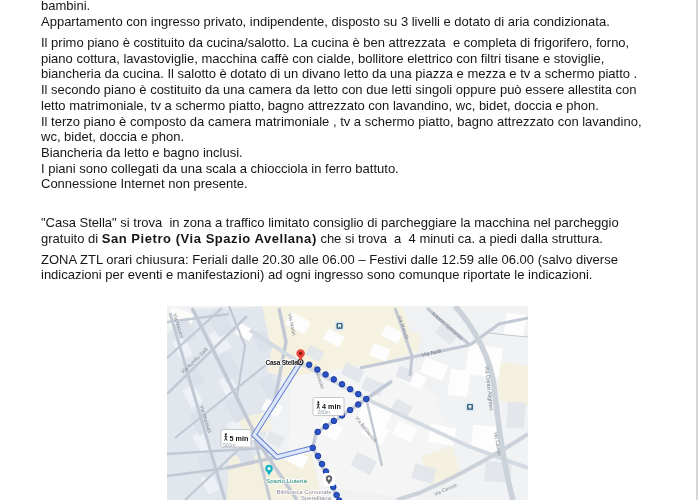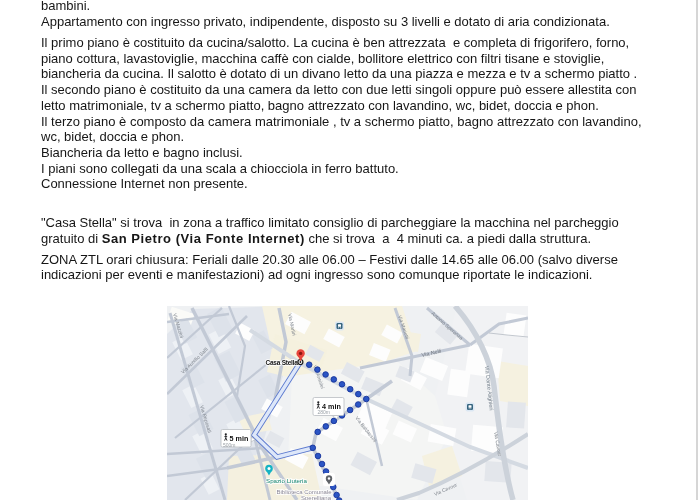--- a/index.html
+++ b/index.html
@@ -20,23 +20,23 @@
 biancheria da cucina. Il salotto è dotato di un divano letto da una piazza e mezza e tv a schermo piatto .
 Il secondo piano è costituito da una camera da letto con due letti singoli oppure può essere allestita con
 letto matrimoniale, tv a schermo piatto, bagno attrezzato con lavandino, wc, bidet, doccia e phon.
 Il terzo piano è composto da camera matrimoniale , tv a schermo piatto, bagno attrezzato con lavandino,
 wc, bidet, doccia e phon.
 Biancheria da letto e bagno inclusi.
 I piani sono collegati da una scala a chiocciola in ferro battuto.
 Connessione Internet non presente.</div>
 
 <div class="t" style="top:215px">"Casa Stella" si trova  in zona a traffico limitato consiglio di parcheggiare la macchina nel parcheggio
-gratuito di <b>San Pietro (Via Fonte Internet)</b> che si trova  a  4 minuti ca. a piedi dalla struttura.</div>
-
-<div class="t" style="top:251.5px">ZONA ZTL orari chiusura: Feriali dalle 20.30 alle 06.00 – Festivi dalle 14.65 alle 06.00 (salvo diverse
+gratuito di <b>San Pietro (Via Spazio Avellana)</b> che si trova  a  4 minuti ca. a piedi dalla struttura.</div>
+
+<div class="t" style="top:251.5px">ZONA ZTL orari chiusura: Feriali dalle 20.30 alle 06.00 – Festivi dalle 12.59 alle 06.00 (salvo diverse
 indicazioni per eventi e manifestazioni) ad ogni ingresso sono comunque riportate le indicazioni.</div>
 
 <svg id="map" style="position:absolute;left:167px;top:306px" width="361" height="194" viewBox="0 0 361 194" xmlns="http://www.w3.org/2000/svg">
 
 <rect x="0" y="0" width="361" height="194" fill="#eff1f3"></rect>
 
 <polygon points="0,28 26,3 118,0 125,40 95,140 60,194 0,194" fill="#e2e6ed"></polygon>
 
 <polygon points="95,0 235,0 250,45 160,75 105,45" fill="#f6f2e1"></polygon>
 

